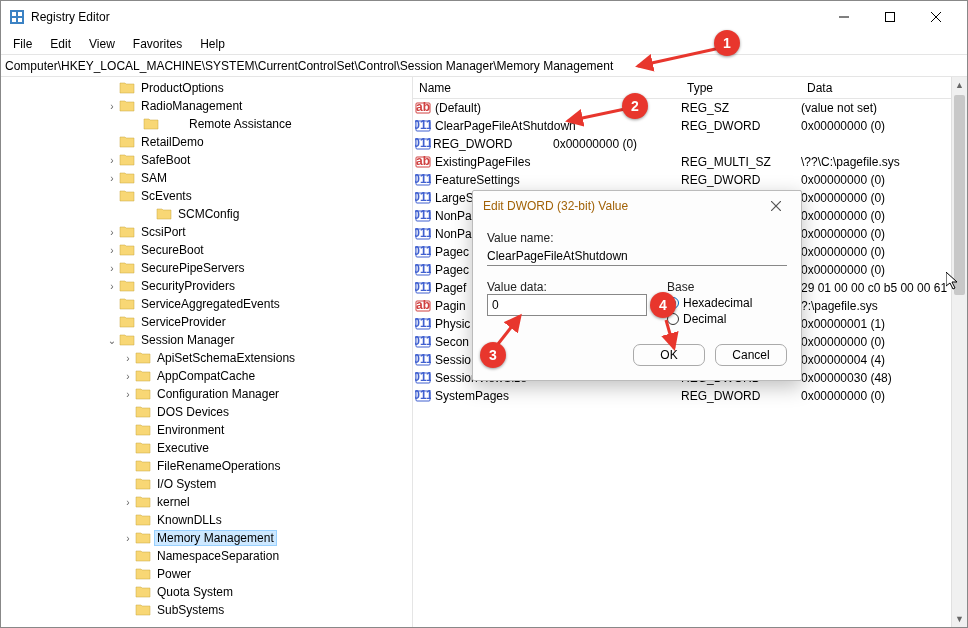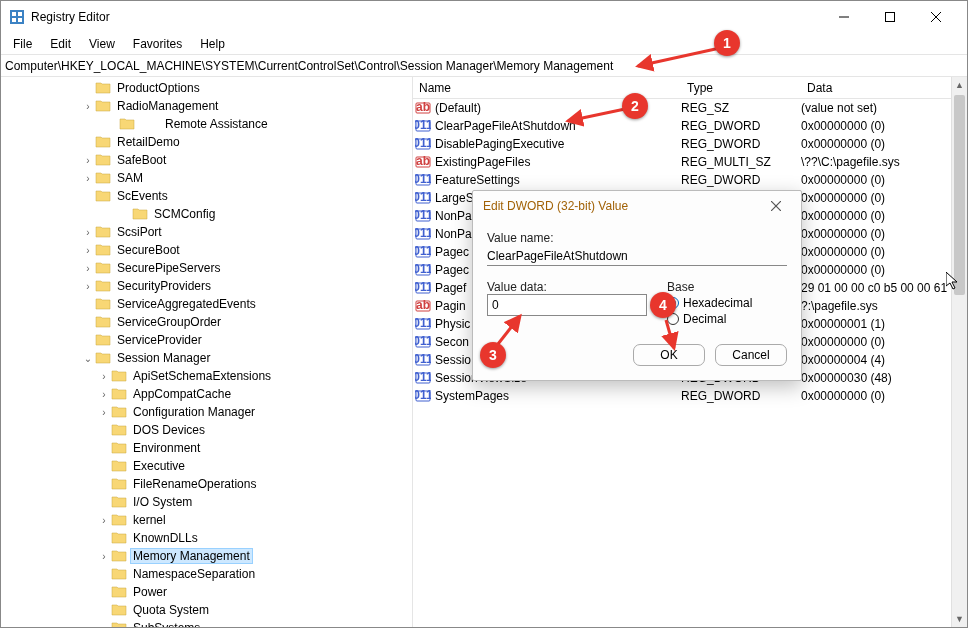--- a/index.html
+++ b/index.html
@@ -9,21 +9,21 @@
 .titlebar .icon { width: 16px; height: 16px; margin-right: 6px; display:flex; align-items:center; justify-content:center; }
 .titlebar .title { flex: 0 0 auto; font-size: 12px; }
 .titlebar .spacer { flex: 1; }
 .winbtn { width: 46px; height: 30px; display:flex; align-items:center; justify-content:center; color:#000; }
 .winbtn svg { width: 10px; height: 10px; }
 .menubar { height: 22px; display: flex; align-items: center; padding: 0 4px; gap: 2px; border-bottom: 1px solid #e5e5e5; }
 .menubar .item { padding: 2px 8px; }
 .addrbar { height: 22px; display:flex; align-items:center; padding: 2px 4px; border-bottom:1px solid #e5e5e5; font-size: 12px; }
 .content { flex:1; display:flex; overflow:hidden; }
 .tree { width: 412px; border-right:1px solid #e5e5e5; overflow:hidden; padding-top:2px; }
-.tree-row { height:18px; display:flex; align-items:center; white-space:nowrap; }
+.tree-row { height:18px; display:flex; align-items:center; white-space:nowrap;margin-left:24px; }
 .arrow { width:14px; display:inline-flex; justify-content:center; color:#666; font-size:10px; }
 .folder { width:16px; height:16px; margin-right:4px; display:inline-flex; align-items:center; }
 .tree-row.selected span.label { background:#cde8ff; outline:1px solid #99d1ff; }
 .tree-row .label { padding:0 2px; }
 .list { flex:1; overflow:hidden; position:relative; }
 .list-header { height:22px; display:flex; align-items:center; border-bottom:1px solid #e5e5e5; background:#fff; }
 .list-header .col { padding:2px 6px; }
 .col-name { width:268px; }
 .col-type { width:120px; }
 .col-data { flex:1; }
@@ -222,29 +222,20 @@
           </span>
           <span class="label">ServiceAggregatedEvents</span>
         </div>
         <div class="tree-row" style="padding-left: 80px;">
           <span class="arrow"></span>
           <span class="folder">
             <svg width="16" height="16" viewBox="0 0 16 16">
               <path d="M1 3 h5 l1 1 h8 v9 h-14 z" fill="#f8d775" stroke="#caa53d" stroke-width="0.5"></path>
             </svg>
           </span>
-          <span class="label">ServiceGroupOrder</span>
-        </div>
-        <div class="tree-row" style="padding-left: 80px;">
-          <span class="arrow"></span>
-          <span class="folder">
-            <svg width="16" height="16" viewBox="0 0 16 16">
-              <path d="M1 3 h5 l1 1 h8 v9 h-14 z" fill="#f8d775" stroke="#caa53d" stroke-width="0.5"></path>
-            </svg>
-          </span>
           <span class="label">ServiceProvider</span>
         </div>
         <div class="tree-row" style="padding-left: 80px;">
           <span class="arrow">⌄</span>
           <span class="folder">
             <svg width="16" height="16" viewBox="0 0 16 16">
               <path d="M1 3 h5 l1 1 h8 v9 h-14 z" fill="#f8d775" stroke="#caa53d" stroke-width="0.5"></path>
             </svg>
           </span>
           <span class="label">Session Manager</span>
@@ -414,21 +405,20 @@
             <span class="vtype">REG_DWORD</span>
             <span class="vdata">0x00000000 (0)</span>
           </div>
           <div class="list-row">
             <span class="vicon">
               <svg width="16" height="16" viewBox="0 0 16 16">
                 <rect x="1" y="3" width="14" height="10" rx="1" fill="#fff" stroke="#4060d0"></rect>
                 <text x="8" y="11" font-size="6" text-anchor="middle" fill="#4060d0" font-weight="bold">011</text>
               </svg>
             </span>
-            <span class="vname">DisablePagingExecutive</span>
             <span class="vtype">REG_DWORD</span>
             <span class="vdata">0x00000000 (0)</span>
           </div>
           <div class="list-row">
             <span class="vicon">
               <svg width="16" height="16" viewBox="0 0 16 16">
                 <rect x="1" y="3" width="14" height="10" rx="1" fill="#fff" stroke="#d04040"></rect>
                 <text x="8" y="11" font-size="7" text-anchor="middle" fill="#d04040" font-weight="bold">ab</text>
               </svg>
             </span>

